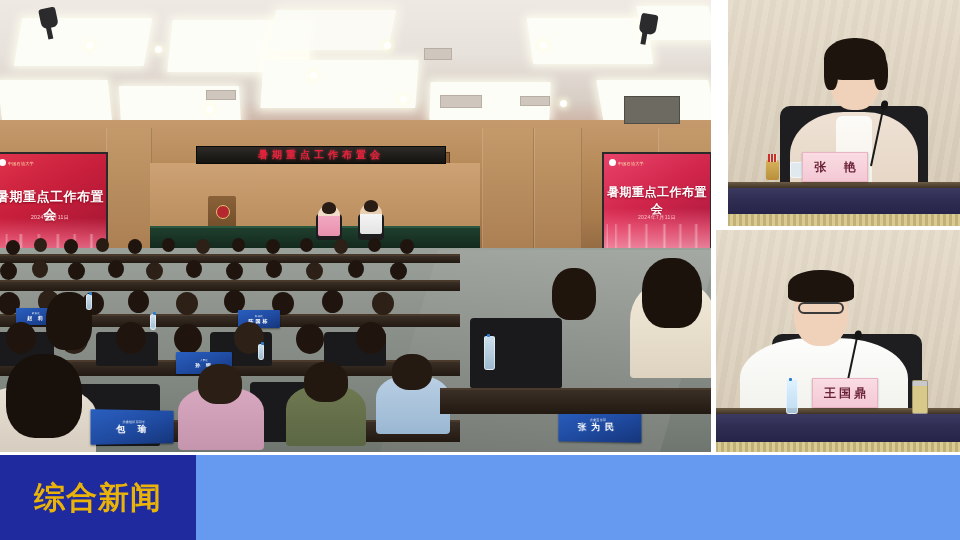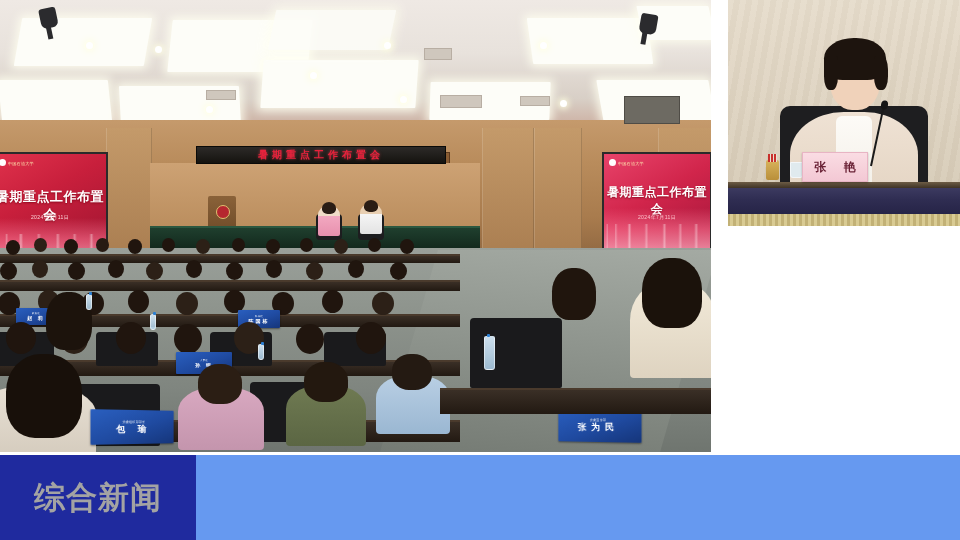--- a/index.html
+++ b/index.html
@@ -265,21 +265,21 @@
   
   .banner {
     position: absolute; left: 0; top: 455px; width: 960px; height: 85px;
     background: #6699f0;
   }
   .banner-tag {
     position: absolute; left: 0; top: 0; width: 196px; height: 85px;
     background: #1f2a9e; display: flex; align-items: center; justify-content: center;
   }
   .banner-tag span {
-    font-size: 31px; font-weight: bold; color: #a3a3a3; letter-spacing: 1px;
+    font-size: 31px; font-weight: bold; color: #eab308; letter-spacing: 1px;
     font-family: "DejaVu Sans", "Liberation Sans", sans-serif;
   }
   .banner-caption {
     position: absolute; left: 196px; top: 0; right: 0; height: 85px;
     display: flex; align-items: center; padding-left: 54px;
   }
   .banner-caption span {
     font-size: 19px; font-weight: bold; color: #ffffff; letter-spacing: 1.2px;
     font-family: "DejaVu Sans", "Liberation Sans", sans-serif;
   }
@@ -487,20 +487,37 @@
       <div class="pt-table-edge" style="top:182px;"></div>
       <div class="pt-table" style="top:188px; height:26px;"></div>
       <div class="pt-skirt" style="top:214px; height:12px;"></div>
       <div class="waterglass" style="left:62px; top:162px;"></div>
       <div class="pen-holder" style="left:38px; top:160px;"></div>
       <div class="namecard" style="left:74px; top:152px; width:66px; height:30px;">
         <span>张 艳</span>
       </div>
     </div>
 
+    <div class="portrait p-bottom">
+      <div class="pt-wall"></div>
+      <div class="pt-chair" style="left:56px; top:104px; width:150px; height:96px;"></div>
+      <div class="pt-body" style="left:24px; top:108px; width:168px; height:96px; background:linear-gradient(180deg,#fdfdfb,#eeeeea);"></div>
+      <div class="pt-head" style="left:78px; top:50px; width:54px; height:66px;"></div>
+      <div class="pt-hair" style="left:72px; top:40px; width:66px; height:32px; border-radius:48% 48% 18% 18%;"></div>
+      <div style="position:absolute;left:82px;top:72px;width:46px;height:12px;border:2px solid #3a3a3a;border-radius:7px;"></div>
+      <div class="mic" style="left:128px; top:104px; height:60px;"></div>
+      <div class="pt-table-edge" style="top:178px;"></div>
+      <div class="pt-table" style="top:184px; height:28px;"></div>
+      <div class="pt-skirt" style="top:212px; height:10px;"></div>
+      <div class="bottle" style="left:70px; top:150px; width:12px; height:34px;"></div>
+      <div class="cup" style="left:196px; top:150px; width:16px; height:34px;"></div>
+      <div class="namecard" style="left:96px; top:148px; width:66px; height:30px;">
+        <span style="letter-spacing:3px;text-indent:3px;">王国鼎</span>
+      </div>
+    </div>
 
   </div>
 
   <div class="banner">
     <div class="banner-tag">
       <span>综合新闻</span>
     </div>
   </div>
 
 </div>

